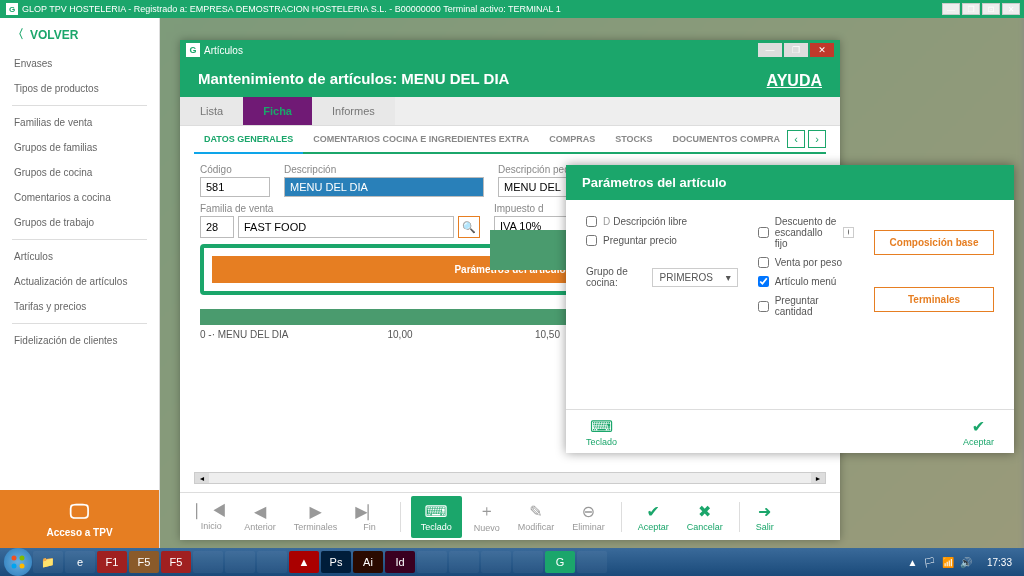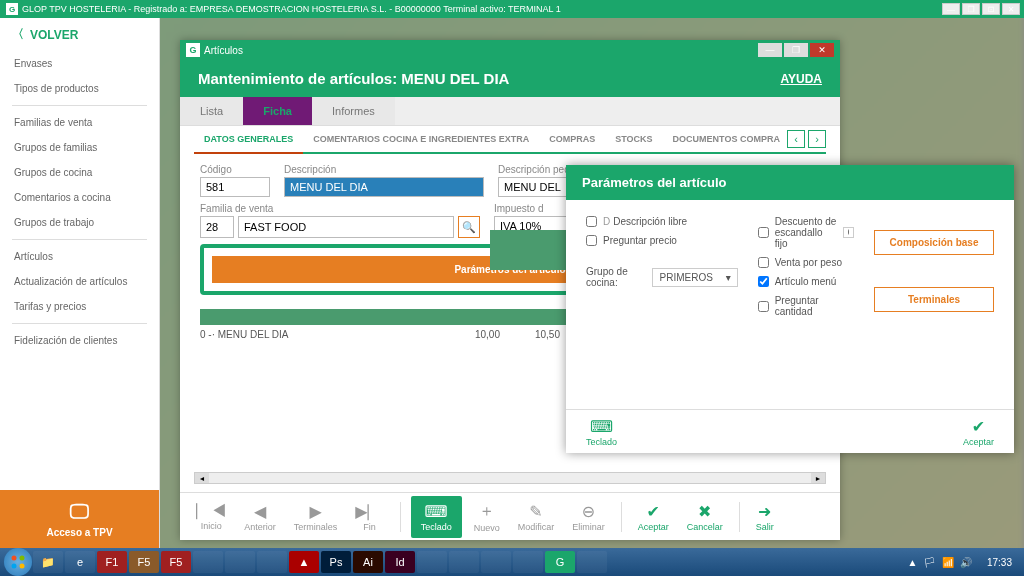--- a/index.html
+++ b/index.html
@@ -17,44 +17,44 @@
 .sidebar-bottom { position: absolute; bottom: 0; left: 0; right: 0; background: #e67e22; color: #fff; text-align: center; padding: 10px 0; font-size: 10px; font-weight: bold; }
 .sidebar-bottom-icon { font-size: 20px; margin-bottom: 4px; }
 
 .modal { position: absolute; top: 40px; left: 180px; width: 660px; height: 500px; background: #fff; box-shadow: 0 0 8px rgba(0,0,0,0.3); z-index: 40; }
 .modal-titlebar { height: 20px; background: #1ba66b; display: flex; align-items: center; padding: 0 6px; color: #fff; font-size: 10px; }
 .modal-g { width: 14px; height: 14px; background: #fff; color: #1ba66b; display: flex; align-items: center; justify-content: center; font-weight: bold; font-size: 9px; margin-right: 4px; }
 .modal-wc { margin-left: auto; display: flex; gap: 2px; }
 .modal-wc-btn { width: 24px; height: 14px; background: #ddd; display: flex; align-items: center; justify-content: center; font-size: 9px; cursor: pointer; }
 .modal-wc-btn.close { background: #c0392b; color: #fff; }
 .modal-header { background: #1ba66b; color: #fff; padding: 10px 18px; font-size: 15px; font-weight: 600; position: relative; }
-.modal-ayuda { position: absolute; right: 18px; top: 12px; font-size: 12px; text-decoration: underline; cursor: pointer; }
+.modal-ayuda { position: absolute; right: 18px; top: 12px; font-size: 16px; text-decoration: underline; cursor: pointer; }
 .main-tabs { display: flex; background: #eee; border-bottom: 1px solid #ddd; }
 .main-tab { padding: 8px 20px; font-size: 11px; color: #777; cursor: pointer; background: #e8e8e8; }
 .main-tab.active { background: #701a75; color: #1ba66b; font-weight: 600; }
 .sub-tabs { display: flex; border-bottom: 2px solid #1ba66b; margin: 0 14px; position: relative; }
 .sub-tab { padding: 8px 10px; font-size: 9px; color: #888; font-weight: 600; cursor: pointer; }
-.sub-tab.active { color: #1ba66b; border-bottom: 2px solid #c2410c; margin-bottom: -2px; }
+.sub-tab.active { color: #1ba66b; border-bottom: 2px solid #0ea5e9; margin-bottom: -2px; }
 .sub-nav-btns { position: absolute; right: 0; top: 4px; display: flex; gap: 3px; }
 .sub-nav-btn { width: 18px; height: 18px; border: 1px solid #1ba66b; color: #1ba66b; display: flex; align-items: center; justify-content: center; cursor: pointer; font-size: 11px; }
 
 .form-area { padding: 10px 20px; }
 .form-row { display: flex; gap: 14px; margin-bottom: 6px; }
 .form-field { display: flex; flex-direction: column; }
 .form-field label { font-size: 10px; color: #888; margin-bottom: 2px; }
 .form-field input { padding: 3px 5px; border: 1px solid #bbb; font-size: 11px; }
 .form-field input.highlighted { background: #2980b9; color: #fff; }
 .search-btn { width: 22px; height: 22px; border: 1px solid #e67e22; color: #e67e22; display: flex; align-items: center; justify-content: center; cursor: pointer; font-size: 11px; margin-top: 14px; }
 
 .param-highlight { border: 4px solid #1ba66b; padding: 8px; margin: 4px 0; border-radius: 4px; }
 .param-btn { background: #e67e22; color: #fff; text-align: center; padding: 8px; font-size: 10px; font-weight: 600; cursor: pointer; }
 
 .data-row { padding: 4px 20px; font-size: 10px; color: #555; display: flex; }
 .data-row .col1 { width: 100px; }
-.data-row .col2 { width: 200px; text-align: right; }
+.data-row .col2 { width: 200px; text-align: center; }
 .data-row .col3 { width: 60px; text-align: right; }
 
 .modal-scrollbar { position: absolute; bottom: 56px; left: 14px; right: 14px; height: 12px; background: #eee; border: 1px solid #ccc; }
 .modal-scrollbar::before, .modal-scrollbar::after { content: '◄'; position: absolute; top: 0; width: 14px; height: 10px; background: #ddd; font-size: 7px; display: flex; align-items: center; justify-content: center; }
 .modal-scrollbar::after { content: '►'; right: 0; }
 
 .modal-footer { position: absolute; bottom: 0; left: 0; right: 0; height: 48px; border-top: 1px solid #ddd; display: flex; align-items: center; padding: 0 10px; gap: 6px; }
 .footer-btn { display: flex; flex-direction: column; align-items: center; font-size: 9px; color: #999; padding: 2px 6px; cursor: pointer; }
 .footer-btn .icon { font-size: 16px; margin-bottom: 1px; }
 .footer-btn.green { color: #1ba66b; }

